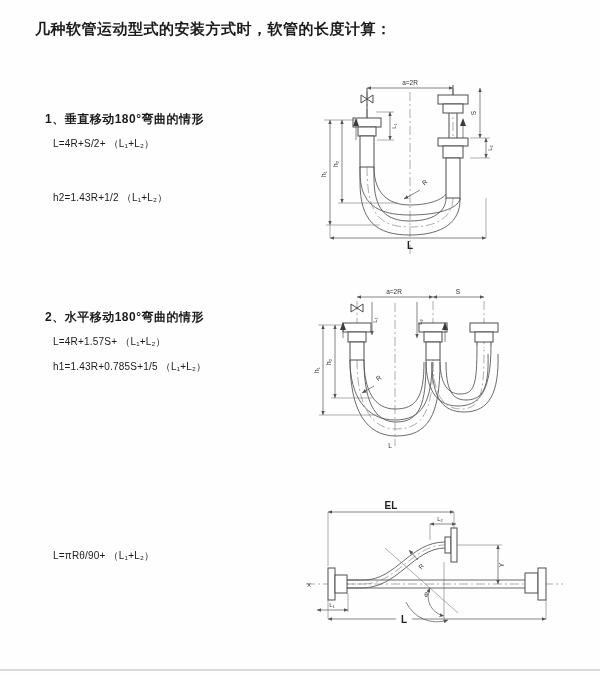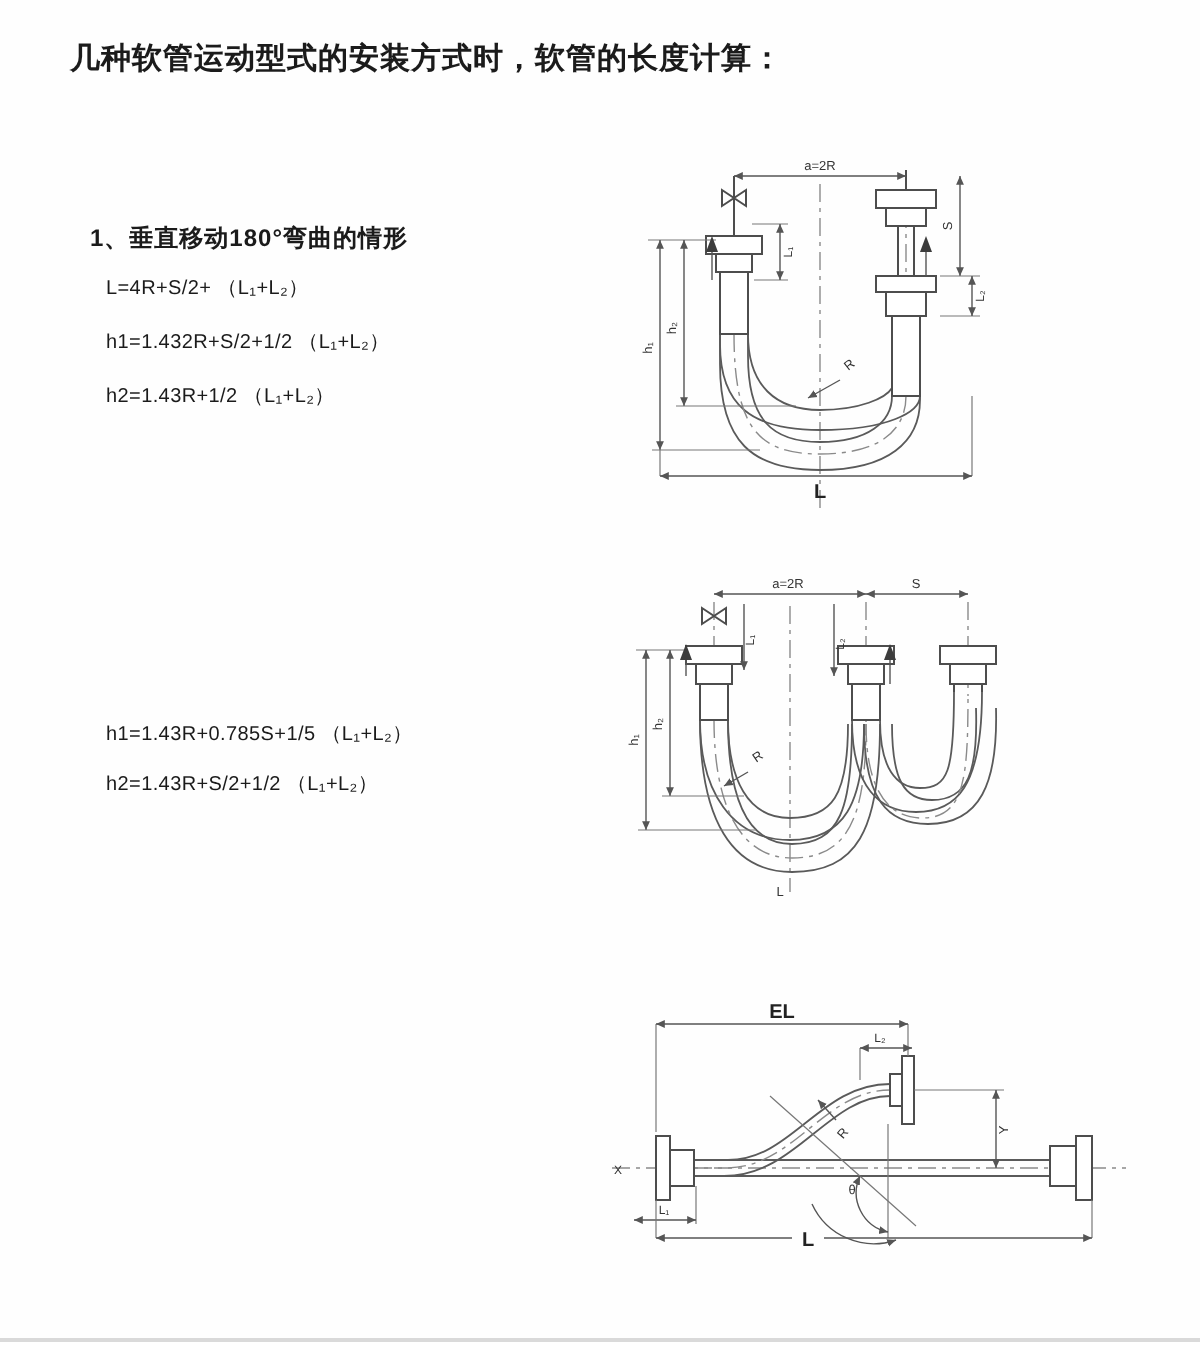--- a/index.html
+++ b/index.html
@@ -24,26 +24,27 @@
 </style>
 </head>
 <body>
 
 <div class="page">
 
   <div class="title">几种软管运动型式的安装方式时，软管的长度计算：</div>
 
   <div class="sec-heading" style="top:111px">1、垂直移动180°弯曲的情形</div>
   <div class="formula" style="top:137px">L=4R+S/2+ （L₁+L₂）</div>
-  <div class="formula" style="top:164px">h1=1.432R+S/2+1/2 （L₁+L₂）</div>
   <div class="formula" style="top:191px">h2=1.43R+1/2 （L₁+L₂）</div>
 
+  <div class="sec-heading" style="top:309px">2、水平移动180°弯曲的情形</div>
+  <div class="formula" style="top:335px">L=4R+1.57S+ （L₁+L₂）</div>
   <div class="formula" style="top:360px">h1=1.43R+0.785S+1/5 （L₁+L₂）</div>
-  <div class="formula" style="top:385px">h2=1.43R+S/2+1/2 （L₁+L₂）</div>
-
+
+  <div class="formula" style="top:549px">L=πRθ/90+ （L₁+L₂）</div>
 
   <svg class="diag" style="left:310px;top:66px" width="200" height="196" viewBox="0 0 200 196">
     <defs>
       <marker id="a1" viewBox="0 0 10 10" refX="9" refY="5" markerWidth="7" markerHeight="7" orient="auto-start-reverse">
         <path d="M0,1 L9,5 L0,9 z" fill="#555"></path>
       </marker>
       <pattern id="h1a" width="4" height="4" patternUnits="userSpaceOnUse">
         <path d="M0,0 L4,4 M4,0 L0,4" stroke="#6a6a6a" stroke-width=".7"></path>
       </pattern>
     </defs>

